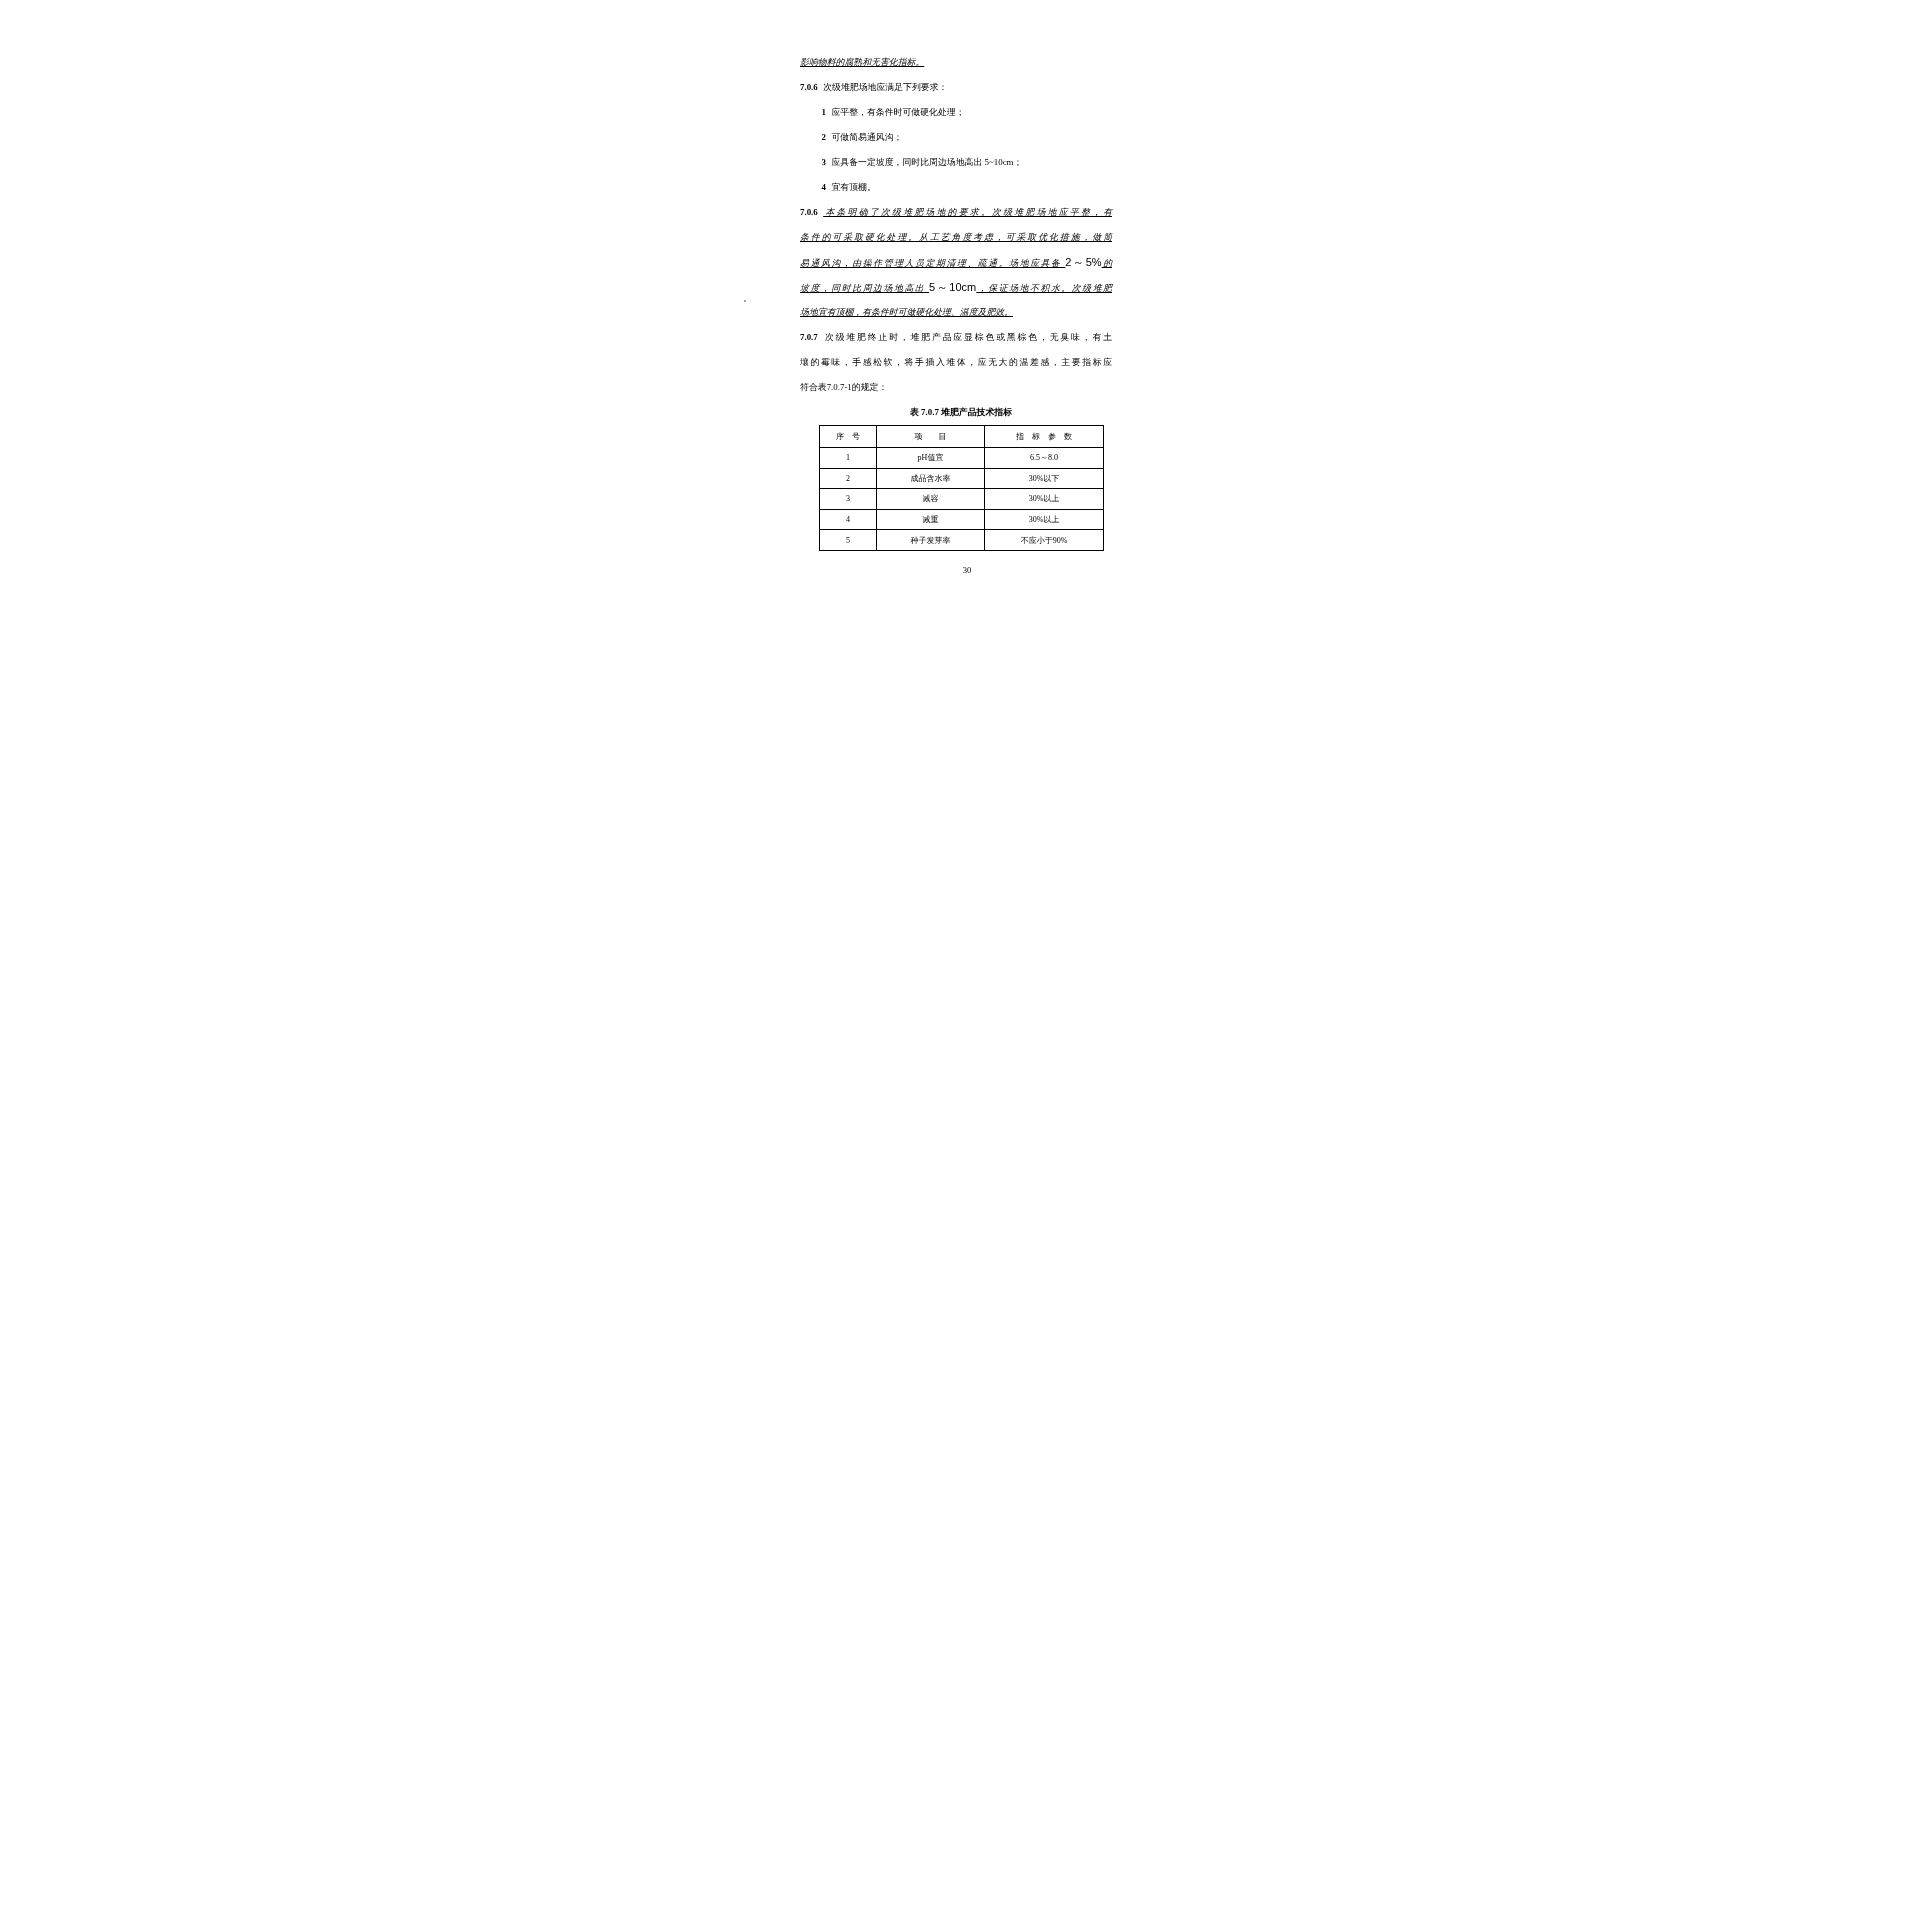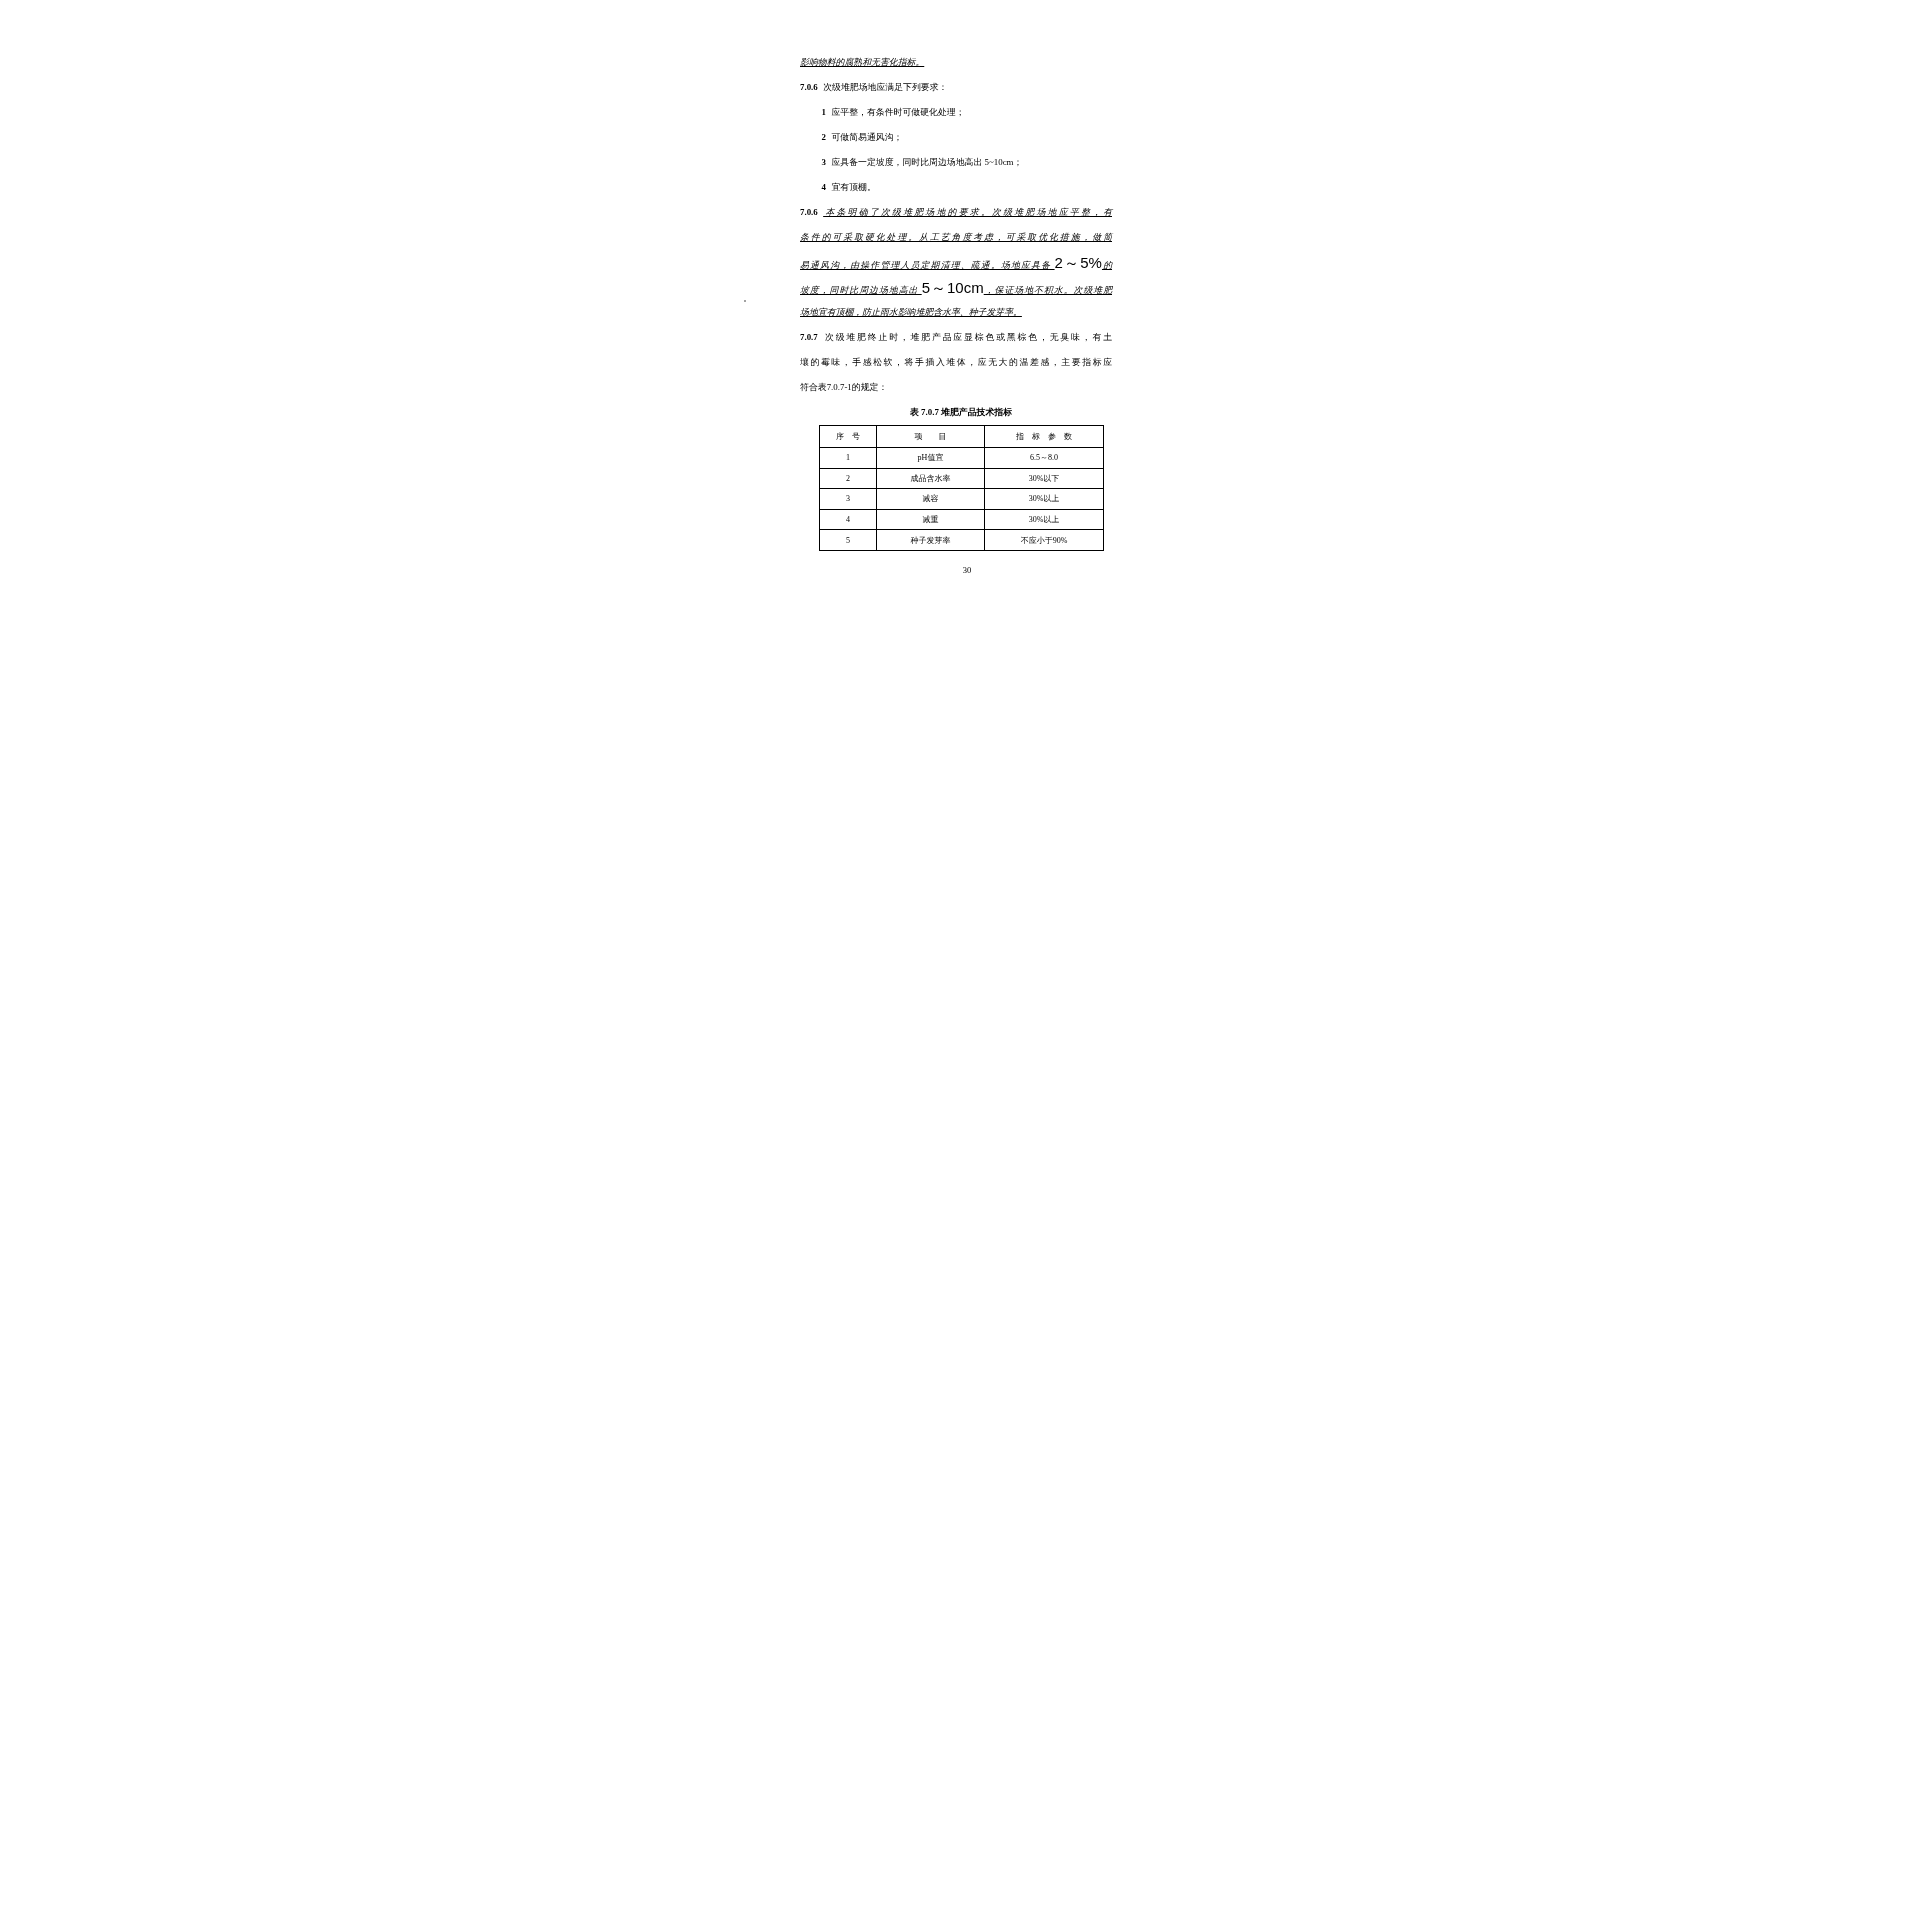--- a/index.html
+++ b/index.html
@@ -37,21 +37,21 @@
   .n {
     font-weight: bold;
     margin-right: 5.4px;
   }
   .item {
     padding-left: 21.6px;
   }
   .sansnum {
     font-family: "Liberation Sans", "DejaVu Sans", sans-serif;
     font-style: normal;
-    font-size: 15px;
+    font-size: 11px;
   }
   .tbl-title {
     margin-left: 19px;
     width: 284px;
     text-align: left;
     text-align-last: center;
     font-weight: bold;
   }
   table.tbl {
     margin-left: 19px;
@@ -126,21 +126,21 @@
   <div class="line just">
     <span class="n">7.0.6</span><span class="kai">本条明确了次级堆肥场地的要求。次级堆肥场地应平整，有</span>
   </div>
   <div class="line just kai">条件的可采取硬化处理。从工艺角度考虑，可采取优化措施，做简</div>
   <div class="line just">
     <span class="kai">易通风沟，由操作管理人员定期清理、疏通。场地应具备 </span><span class="sansnum">2～5%</span><span class="kai">的</span>
   </div>
   <div class="line just">
     <span class="kai">坡度，同时比周边场地高出 </span><span class="sansnum">5～10cm</span><span class="kai">，保证场地不积水。次级堆肥</span>
   </div>
-  <div class="line kai">场地宜有顶棚，防止雨水影响堆肥含水率、种子发芽率。</div>
+  <div class="line kai">场地宜有顶棚，有条件时可做硬化处理、温度及肥效。</div>
 
   <div class="line just">
     <span class="n">7.0.7</span><span>次级堆肥终止时，堆肥产品应显棕色或黑棕色，无臭味，有土</span>
   </div>
   <div class="line just">壤的霉味，手感松软，将手插入堆体，应无大的温差感，主要指标应</div>
   <div class="line">符合表7.0.7-1的规定：</div>
 
   <div class="line tbl-title">表 7.0.7  堆肥产品技术指标</div>
 
   <table class="tbl">

